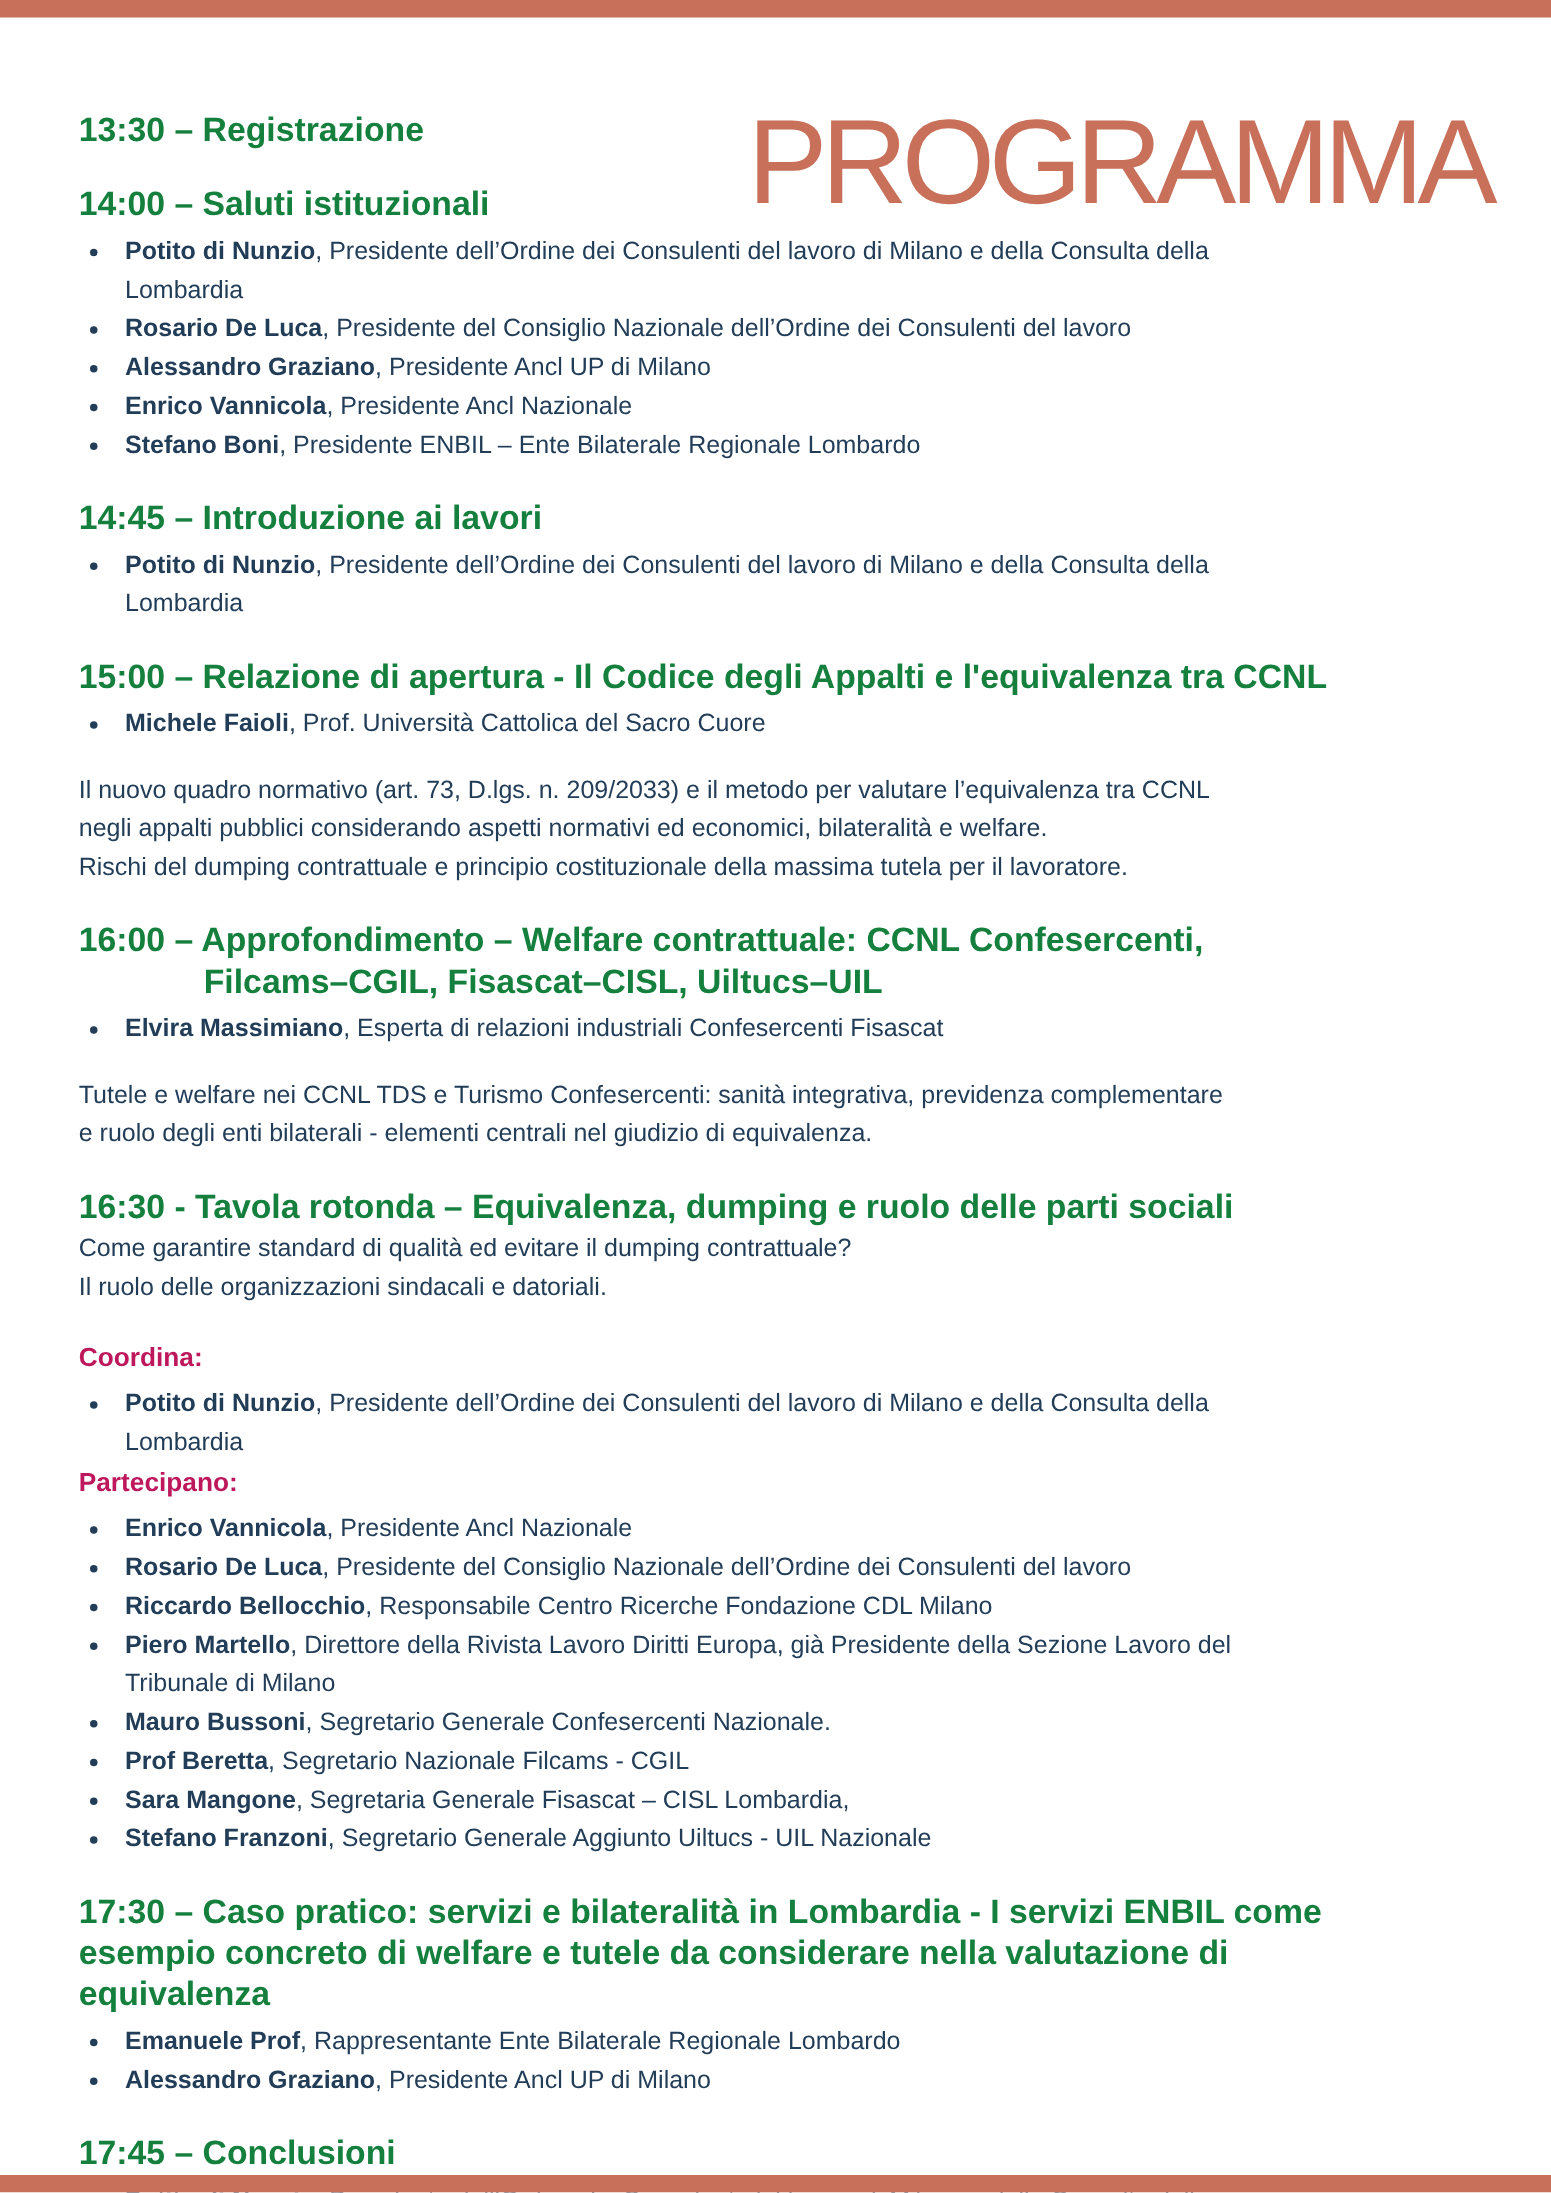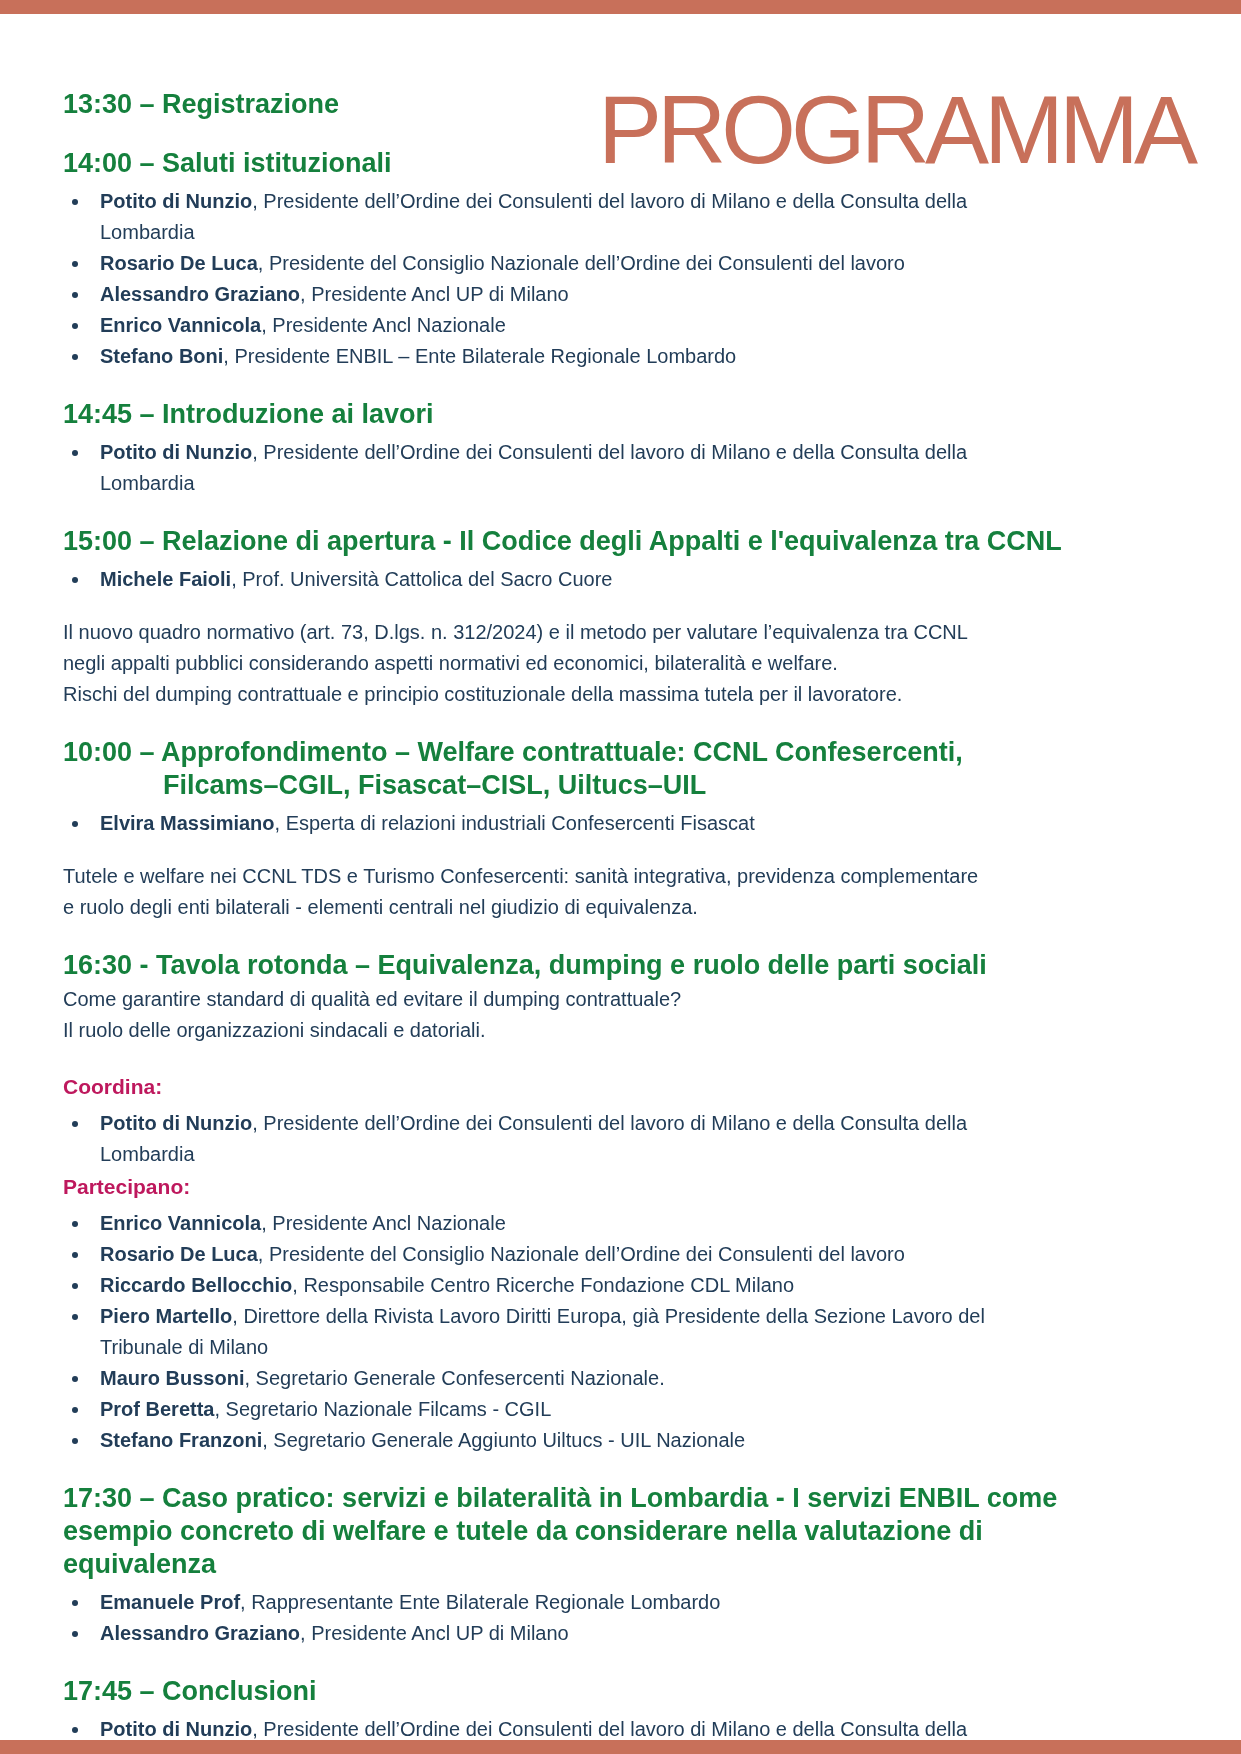--- a/index.html
+++ b/index.html
@@ -80,29 +80,29 @@
       <li class="speaker"><span class="speaker-name">Potito di Nunzio</span><span>, Presidente dell’Ordine dei Consulenti del lavoro di Milano e della Consulta della Lombardia</span></li>
     </ul>
   </div>
 
   <div class="section">
     <h2 class="section-heading">15:00 – Relazione di apertura - Il Codice degli Appalti e l'equivalenza tra CCNL</h2>
     <ul class="speakers">
       <li class="speaker"><span class="speaker-name">Michele Faioli</span><span>, Prof. Università Cattolica del Sacro Cuore</span></li>
     </ul>
     <div class="description">
-      <div class="description-line">Il nuovo quadro normativo (art. 73, D.lgs. n. 312/2024) e il metodo per valutare l’equivalenza tra CCNL</div>
+      <div class="description-line">Il nuovo quadro normativo (art. 73, D.lgs. n. 209/2033) e il metodo per valutare l’equivalenza tra CCNL</div>
       <div class="description-line">negli appalti pubblici considerando aspetti normativi ed economici, bilateralità e welfare.</div>
       <div class="description-line">Rischi del dumping contrattuale e principio costituzionale della massima tutela per il lavoratore.</div>
     </div>
   </div>
 
   <div class="section">
     <h2 class="section-heading">
-      <span class="heading-line">10:00 – Approfondimento – Welfare contrattuale: CCNL Confesercenti,</span>
+      <span class="heading-line">16:00 – Approfondimento – Welfare contrattuale: CCNL Confesercenti,</span>
       <span class="heading-line indent">Filcams–CGIL, Fisascat–CISL, Uiltucs–UIL</span>
     </h2>
     <ul class="speakers">
       <li class="speaker"><span class="speaker-name">Elvira Massimiano</span><span>, Esperta di relazioni industriali Confesercenti Fisascat</span></li>
     </ul>
     <div class="description">
       <div class="description-line">Tutele e welfare nei CCNL TDS e Turismo Confesercenti: sanità integrativa, previdenza complementare</div>
       <div class="description-line">e ruolo degli enti bilaterali - elementi centrali nel giudizio di equivalenza.</div>
     </div>
   </div>
@@ -118,20 +118,21 @@
       <li class="speaker"><span class="speaker-name">Potito di Nunzio</span><span>, Presidente dell’Ordine dei Consulenti del lavoro di Milano e della Consulta della Lombardia</span></li>
     </ul>
     <div class="sub-label partecipano">Partecipano:</div>
     <ul class="speakers">
       <li class="speaker"><span class="speaker-name">Enrico Vannicola</span><span>, Presidente Ancl Nazionale</span></li>
       <li class="speaker"><span class="speaker-name">Rosario De Luca</span><span>, Presidente del Consiglio Nazionale dell’Ordine dei Consulenti del lavoro</span></li>
       <li class="speaker"><span class="speaker-name">Riccardo Bellocchio</span><span>, Responsabile Centro Ricerche Fondazione CDL Milano</span></li>
       <li class="speaker"><span class="speaker-name">Piero Martello</span><span>, Direttore della Rivista Lavoro Diritti Europa, già Presidente della Sezione Lavoro del Tribunale di Milano</span></li>
       <li class="speaker"><span class="speaker-name">Mauro Bussoni</span><span>, Segretario Generale Confesercenti Nazionale.</span></li>
       <li class="speaker"><span class="speaker-name">Prof Beretta</span><span>, Segretario Nazionale Filcams - CGIL</span></li>
+      <li class="speaker"><span class="speaker-name">Sara Mangone</span><span>, Segretaria Generale Fisascat – CISL Lombardia,</span></li>
       <li class="speaker"><span class="speaker-name">Stefano Franzoni</span><span>, Segretario Generale Aggiunto Uiltucs - UIL Nazionale</span></li>
     </ul>
   </div>
 
   <div class="section">
     <h2 class="section-heading">
       <span class="heading-line">17:30 – Caso pratico: servizi e bilateralità in Lombardia  - I servizi ENBIL come</span>
       <span class="heading-line">esempio concreto di welfare e tutele da considerare nella valutazione di</span>
       <span class="heading-line">equivalenza</span>
     </h2>

